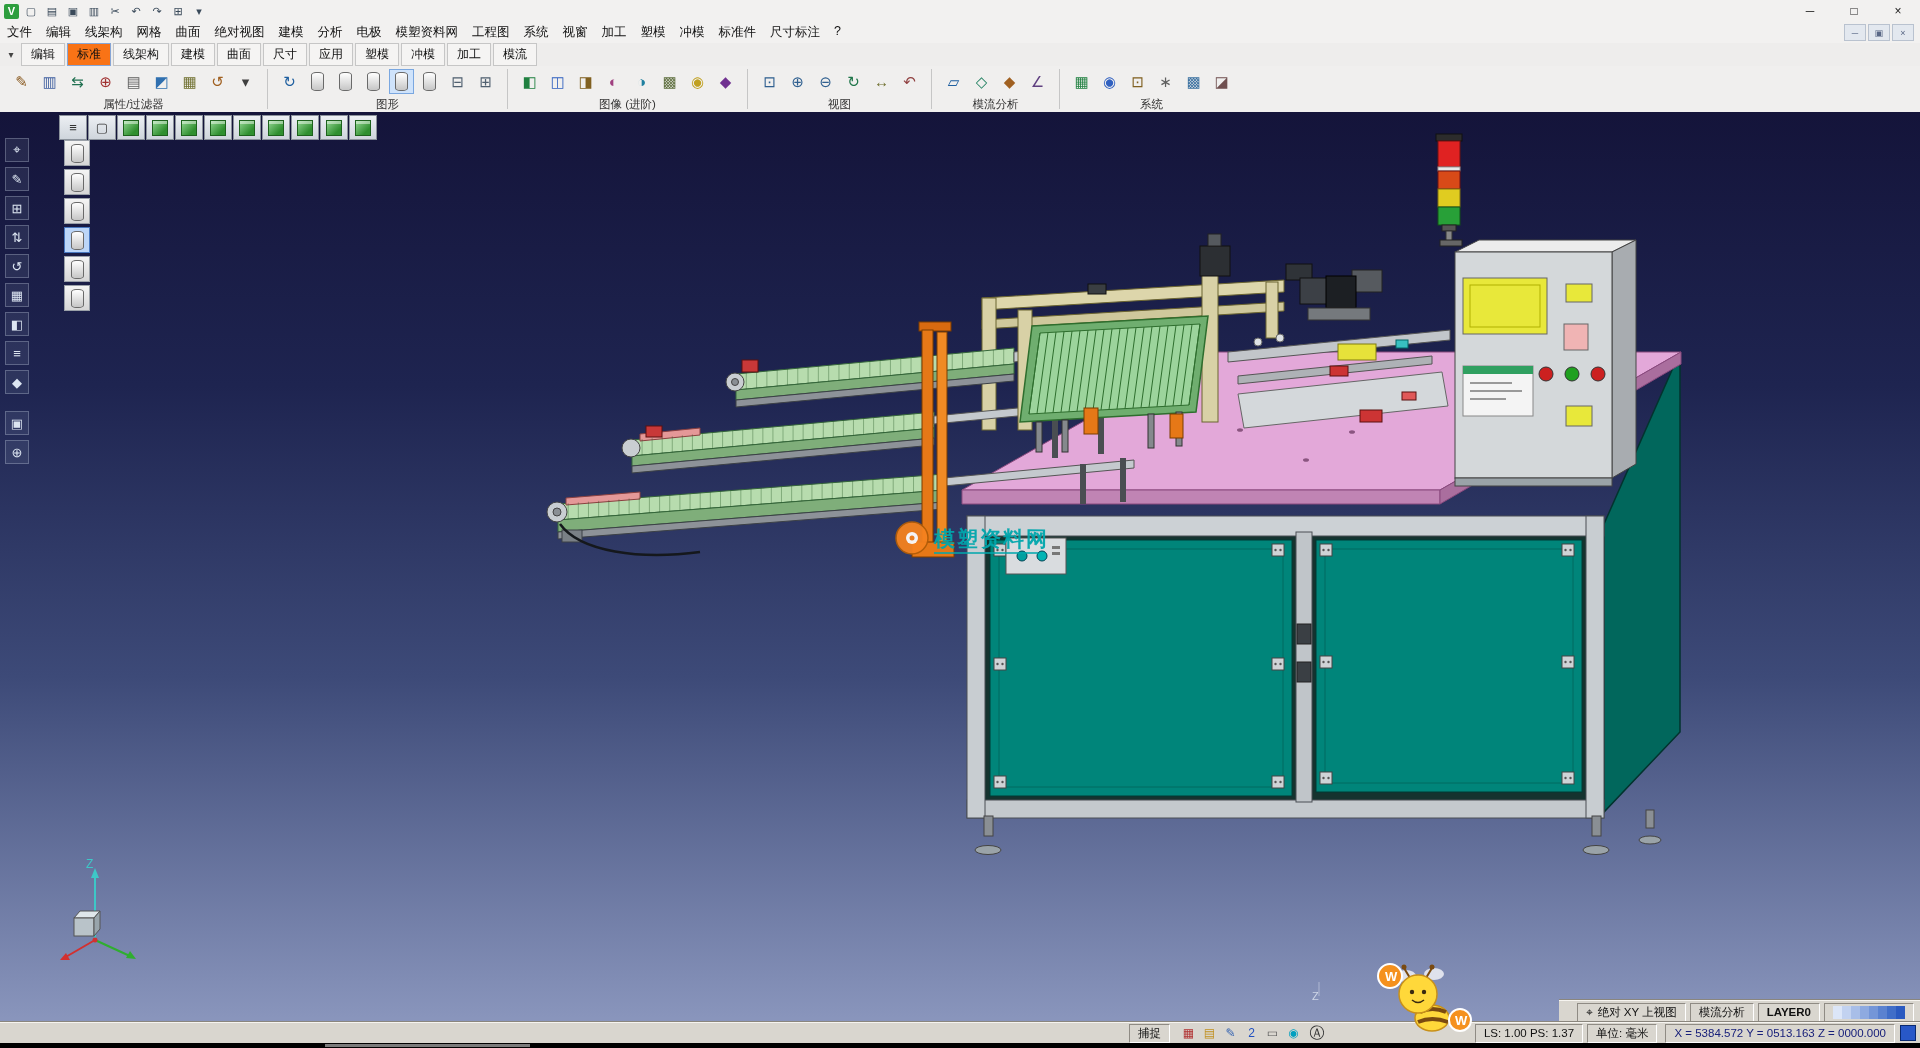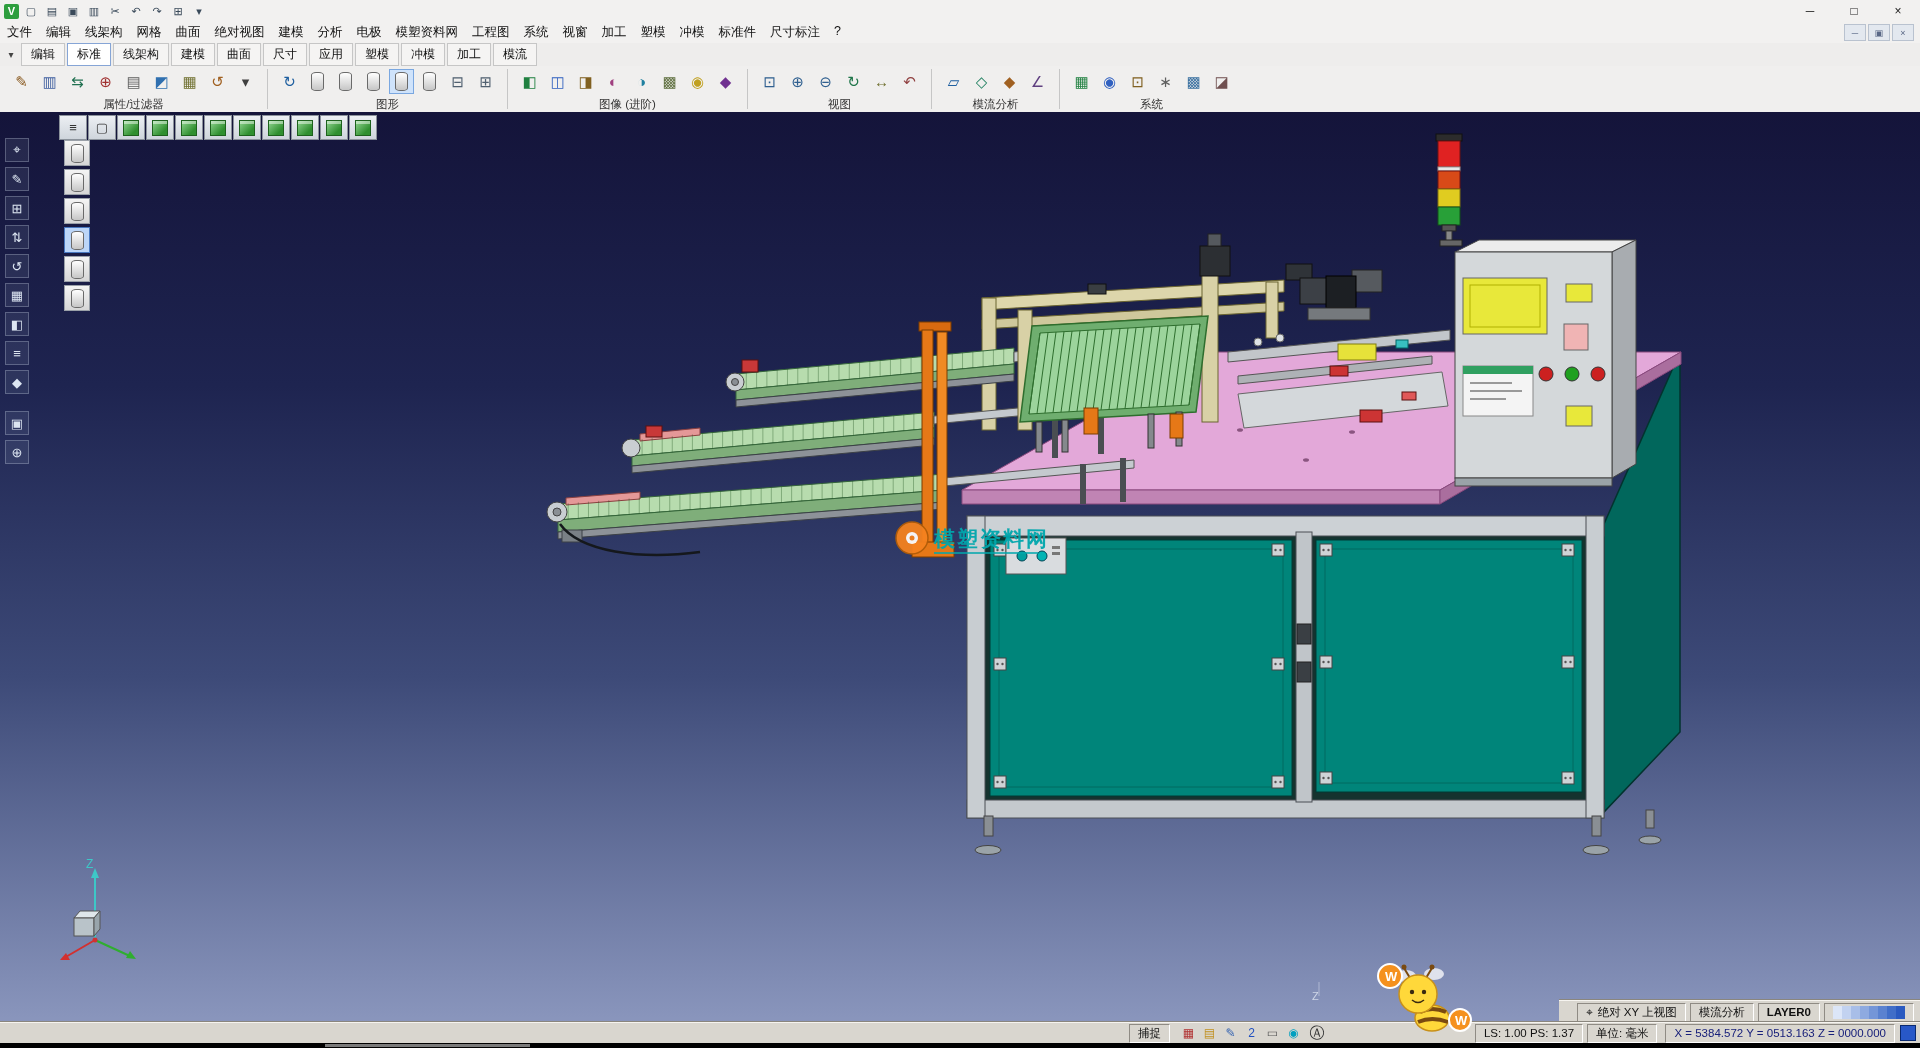--- a/index.html
+++ b/index.html
@@ -23,21 +23,21 @@
   .menu-item{padding:2px 7px;white-space:nowrap;}
   .mdi{margin-left:auto;display:flex;gap:2px;padding-right:6px;}
   .mdi-btn{width:20px;height:15px;background:#e3e8ef;border:1px solid #b9c2cf;color:#5a6886;
            font-size:9px;display:flex;align-items:center;justify-content:center;}
 
   
   .tabbar{position:absolute;top:43px;left:0;right:0;height:23px;background:#eeedec;display:flex;
           align-items:center;font-size:12px;border-bottom:1px solid #c9c9c9;padding-left:3px;gap:2px;}
   .tab-overflow{width:16px;text-align:center;color:#444;font-size:10px;}
   .tab{padding:2px 9px;border:1px solid #c6c6c6;background:#f5f4f3;white-space:nowrap;}
-  .tab.active{background:#ffffff;border-color:#86a5d6;}
+  .tab.active{background:#f97316;border-color:#86a5d6;}
 
   
   .toolbar{position:absolute;top:66px;left:0;right:0;height:46px;background:#f0efee;
            border-bottom:1px solid #b5b5b5;display:flex;align-items:stretch;}
   .tb-group{display:flex;flex-direction:column;justify-content:space-between;padding:3px 9px 1px;}
   .tb-icons{display:flex;gap:3px;align-items:center;}
   .tbicon{width:23px;height:23px;display:flex;align-items:center;justify-content:center;font-size:15px;
           border:1px solid transparent;}
   .tbicon.active{background:#cfe3fb;border-color:#7aa7e0;}
   .cylshape{width:11px;height:17px;border:1px solid #6a6a6a;border-radius:5px/3px;

